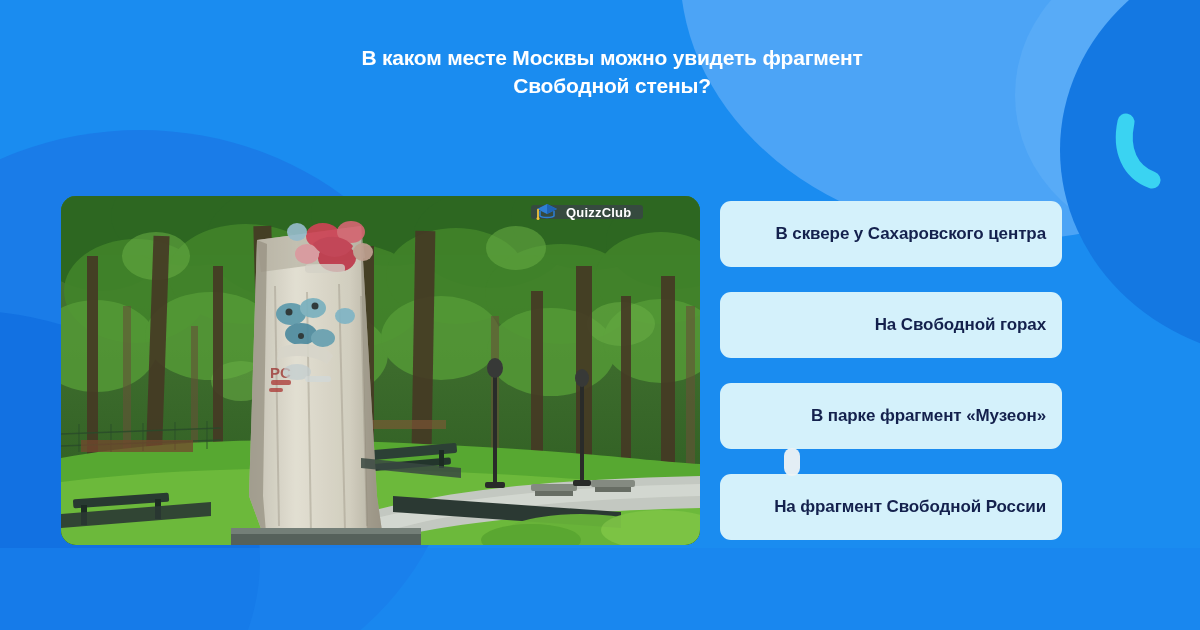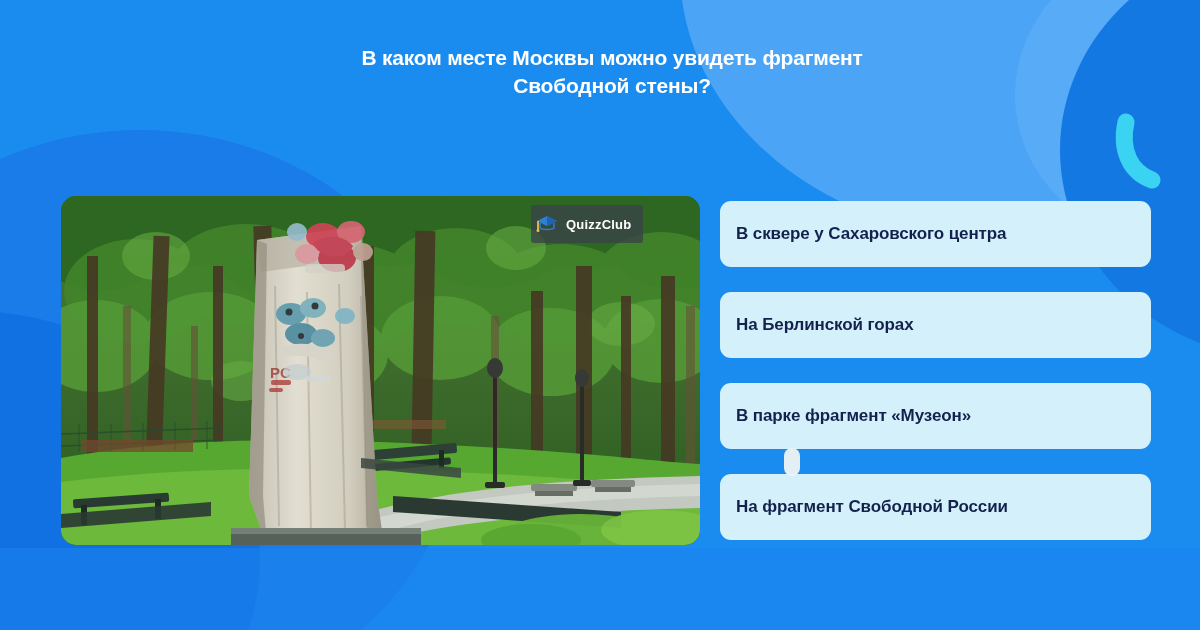--- a/index.html
+++ b/index.html
@@ -31,42 +31,42 @@
     border-radius:15px; overflow:hidden;
     z-index:5;
     background:#2d6b1f;
   }
   #photo svg { display:block; width:639px; height:349px; }
 
   
   #watermark {
     position:absolute; left:470px; top:9px;
     display:flex; align-items:center; gap:7px;
-    height:38px; padding:0 12px 0 4px;
+    height:14px; padding:0 12px 0 4px;
     background:rgba(58,66,72,0.78);
     border-radius:3px;
   }
   #watermark .cap { width:24px; height:24px; flex:0 0 24px; }
   #watermark .wm-label {
     color:#ffffff; font-size:13px; font-weight:bold;
     letter-spacing:0.2px; white-space:nowrap;
   }
 
   
   #answers {
     position:absolute; left:720px; top:201px;
     width:420px;
     display:flex; flex-direction:column; gap:25px;
     z-index:6;
   }
   .answer {
-    width:431px; min-height:66px;
+    width:342px; min-height:66px;
     background:#d4f1fb;
     border-radius:11px;
-    display:flex; align-items:center; justify-content:flex-start;
+    display:flex; align-items:center; justify-content:flex-end;
     text-align:center;
     padding:8px 16px;
     color:#14214d;
     font-size:17px; font-weight:bold;
     letter-spacing:-0.1px;
   }
 
   
   #cursor-pill {
     position:absolute; left:784px; top:448px;
@@ -316,21 +316,21 @@
     </svg>
     <span class="wm-label">QuizzClub</span>
   </div>
 </div>
 
 <div id="answers">
   <div class="answer">
     <span>В сквере у Сахаровского центра</span>
   </div>
   <div class="answer">
-    <span>На Берлинской горах</span>
+    <span>На Свободной горах</span>
   </div>
   <div class="answer">
     <span>В парке фрагмент «Музеон»</span>
   </div>
   <div class="answer">
     <span>На фрагмент Свободной России</span>
   </div>
 </div>
 
 <div id="cursor-pill"></div>

